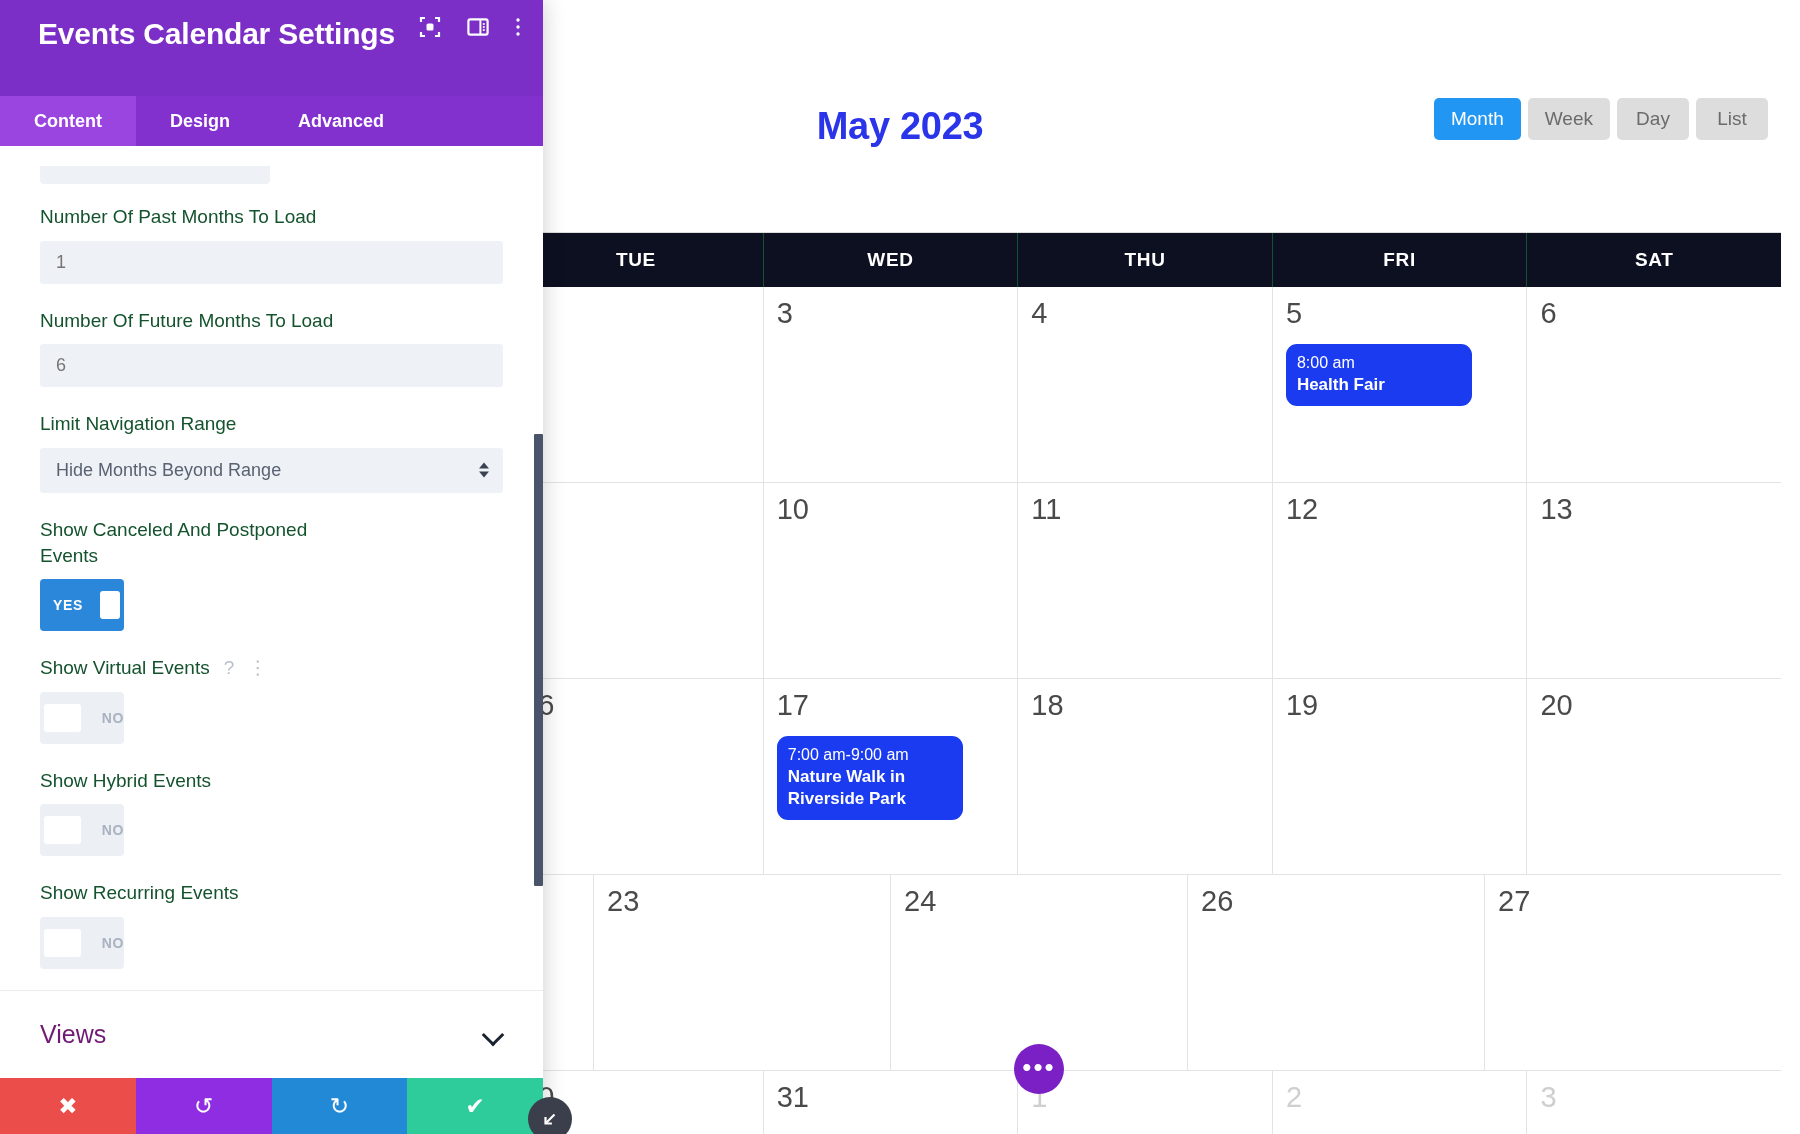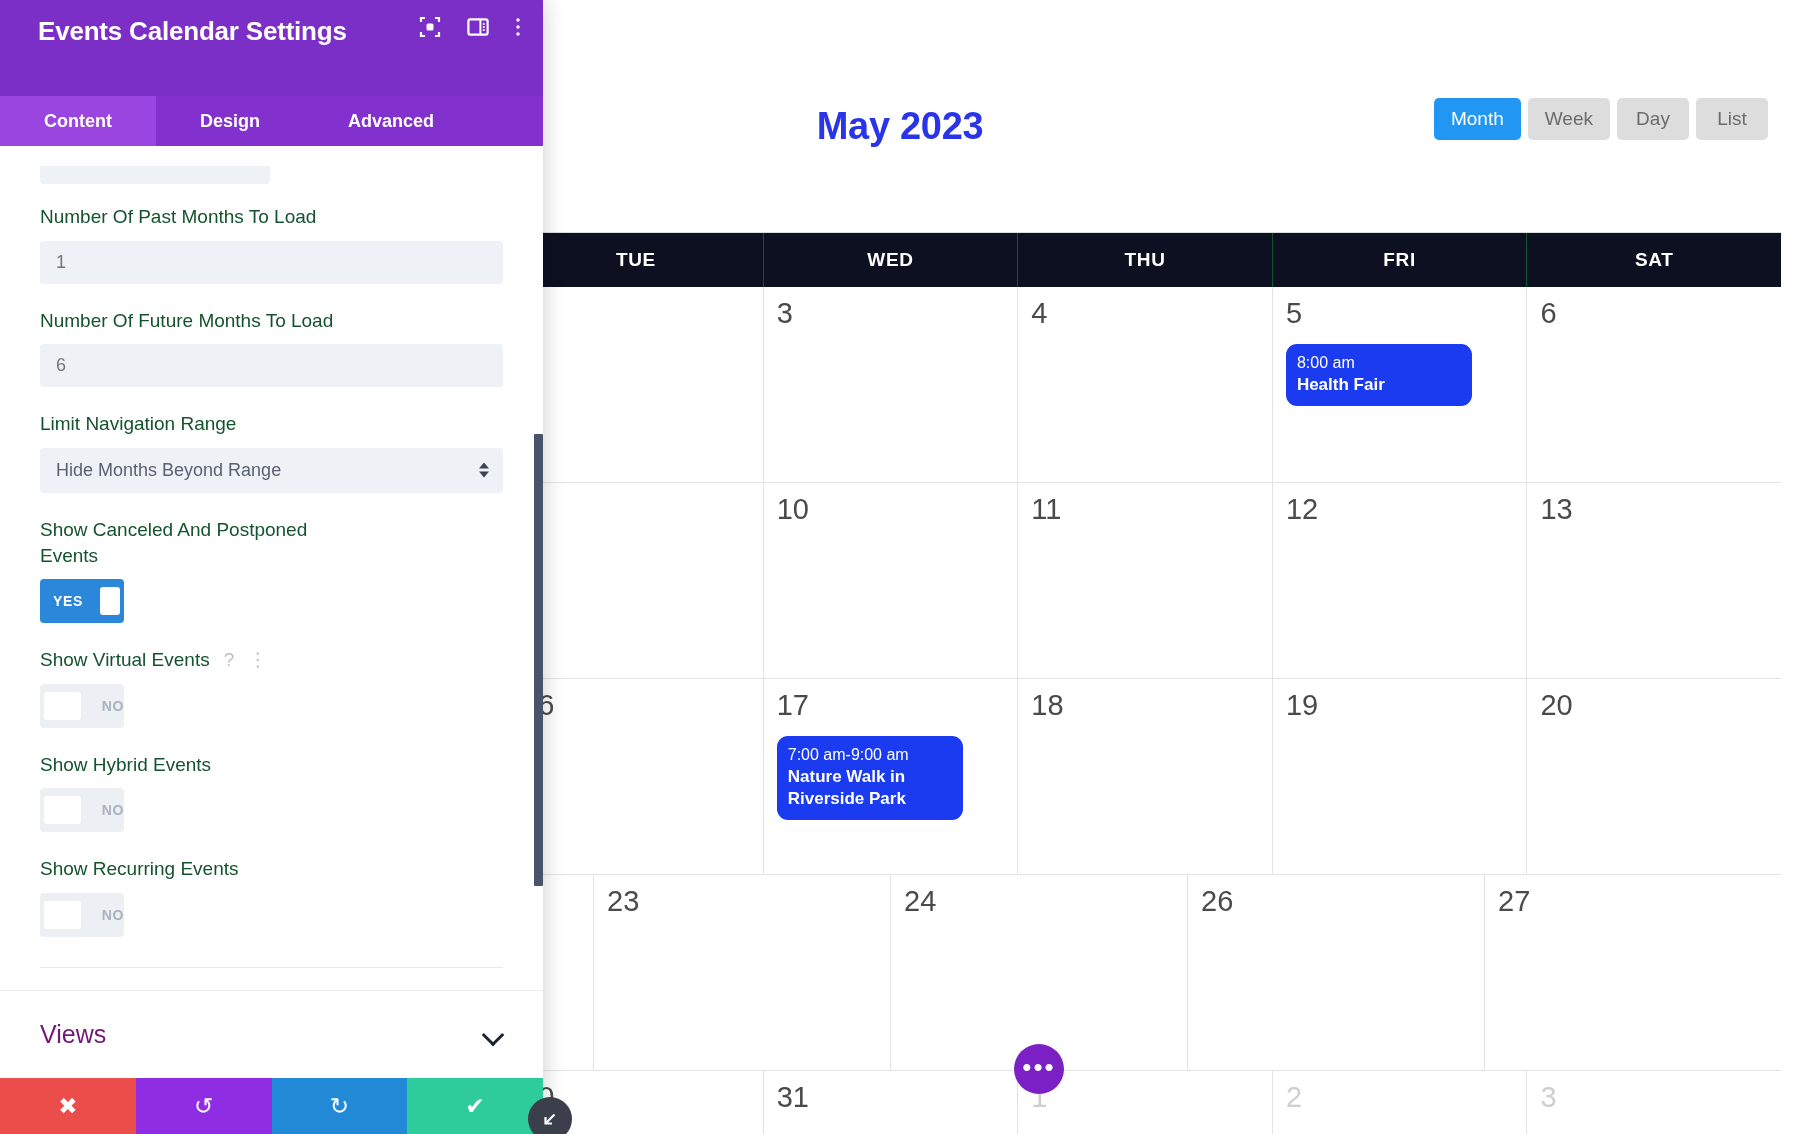--- a/index.html
+++ b/index.html
@@ -95,40 +95,40 @@
     box-shadow: 0 0 22px rgba(0,0,0,0.20);
     z-index: 10;
     display: flex; flex-direction: column;
     overflow: hidden;
   }
   .panel-header {
     background: #7b2fc7; height: 96px; position: relative; flex: none;
     padding: 16px 24px 0 38px;
   }
   .panel-title {
-    color: #fff; font-size: 26px; font-weight: 700; line-height: 1.2;
+    color: #fff; font-size: 30px; font-weight: 700; line-height: 1.2;
     letter-spacing: -0.2px;
   }
   .panel-preset {
     color: #e7d4f7; font-size: 15px; font-weight: 700; margin-top: 5px;
   }
   .panel-preset .caret { font-size: 10px; margin-left: 2px; }
   .hdr-icons {
     position: absolute; right: 22px; top: 16px;
     display: flex; align-items: center; gap: 26px;
   }
   .hdr-ic { cursor: pointer; display: flex; align-items: center; justify-content: center; }
 
   .panel-tabs {
     background: #8231cf; height: 50px; flex: none;
     display: flex; align-items: stretch;
   }
   .ptab {
     display: flex; align-items: center; justify-content: center;
-    padding: 0 44px; color: #fff; font-size: 18px; font-weight: 700;
+    padding: 0 34px; color: #fff; font-size: 18px; font-weight: 700;
     cursor: pointer;
   }
   .ptab.active { background: #9b45e0; }
 
   .panel-body {
     flex: 1 1 auto; position: relative; overflow: hidden;
     background: #fff; padding: 0 0 0 0;
   }
   .panel-scroll { padding: 20px 40px 10px 40px; }
 
@@ -166,21 +166,21 @@
   .sel-arrows i.up { border-bottom: 6px solid #3b4252; }
   .sel-arrows i.dn { border-top: 6px solid #3b4252; }
 
   .lbl-row { display: flex; align-items: center; gap: 14px; margin-bottom: 11px; }
   .lbl-row .fld-label { margin-bottom: 0; }
   .help-ic { color: #b9c0cc; font-size: 19px; cursor: pointer; }
   .dots-ic { color: #b9c0cc; font-size: 19px; cursor: pointer; line-height: 0.8; letter-spacing: 0; }
 
   .toggle {
     display: inline-flex; align-items: center; border-radius: 4px;
-    height: 44px; width: 84px; cursor: pointer; overflow: hidden; gap: 15px;
+    height: 52px; width: 84px; cursor: pointer; overflow: hidden; gap: 15px;
   }
   .toggle.on { background: #2b87da; }
   .toggle.off { background: #eceff4; }
   .toggle .knob { width: 40px; height: 28px; background: #fff; border-radius: 3px; margin: 4px; }
   .toggle .state { font-size: 14px; font-weight: 700; letter-spacing: 0.6px; }
   .toggle.on .state { color: #fff; margin-left: 13px; order: -1; }
   .toggle.off .state { color: #aab2c0; margin-left: 2px; }
   .toggle.on .knob { margin-left: 2px; margin-right: 4px; }
 
   .panel-divider { border-top: 1px solid #e8e8e8; margin: 30px 0 0 0; }

